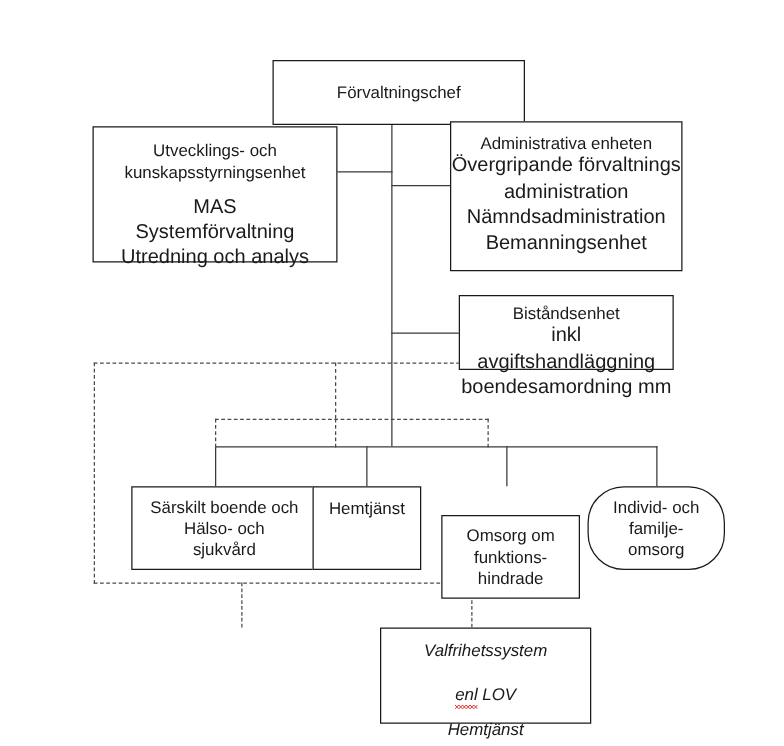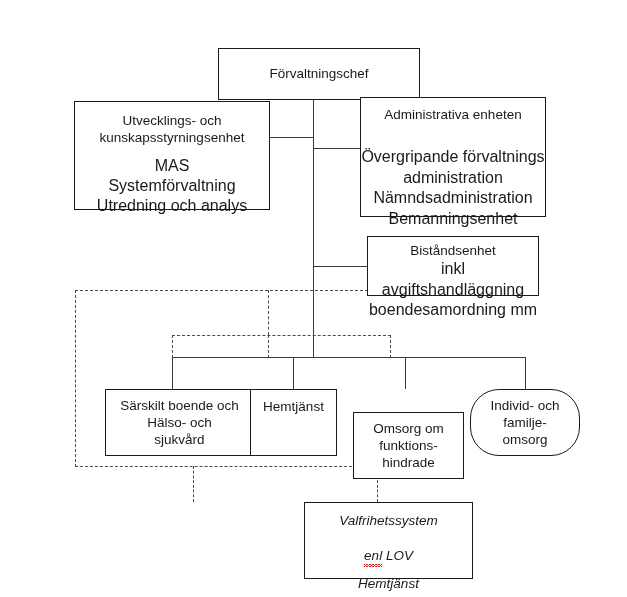--- a/index.html
+++ b/index.html
@@ -127,21 +127,21 @@
   <div class="node" style="left:74px; top:73px; width:196px; height:109px; justify-content:flex-start; padding-top:10px;margin-top:28px;">
     <div class="title">Utvecklings- och
 kunskapsstyrningsenhet</div>
     <div class="sub" style="margin-top:9px;">MAS
 Systemförvaltning
 Utredning och analys</div>
   </div>
 
   <div class="node" style="left:360px; top:97px; width:186px; height:120px; justify-content:flex-start; padding-top:8px;">
     <div class="title">Administrativa enheten</div>
-    <div class="sub" style="margin-top:24px;">Övergripande förvaltnings
+    <div class="sub" style="margin-top:0;">Övergripande förvaltnings
 administration
 Nämndsadministration
 Bemanningsenhet</div>
   </div>
 
   <div class="node" style="left:367px; top:236px; width:172px; height:60px; justify-content:flex-start; padding-top:5px;">
     <div class="title">Biståndsenhet</div>
     <div class="sub">inkl avgiftshandläggning
 boendesamordning mm</div>
   </div>

